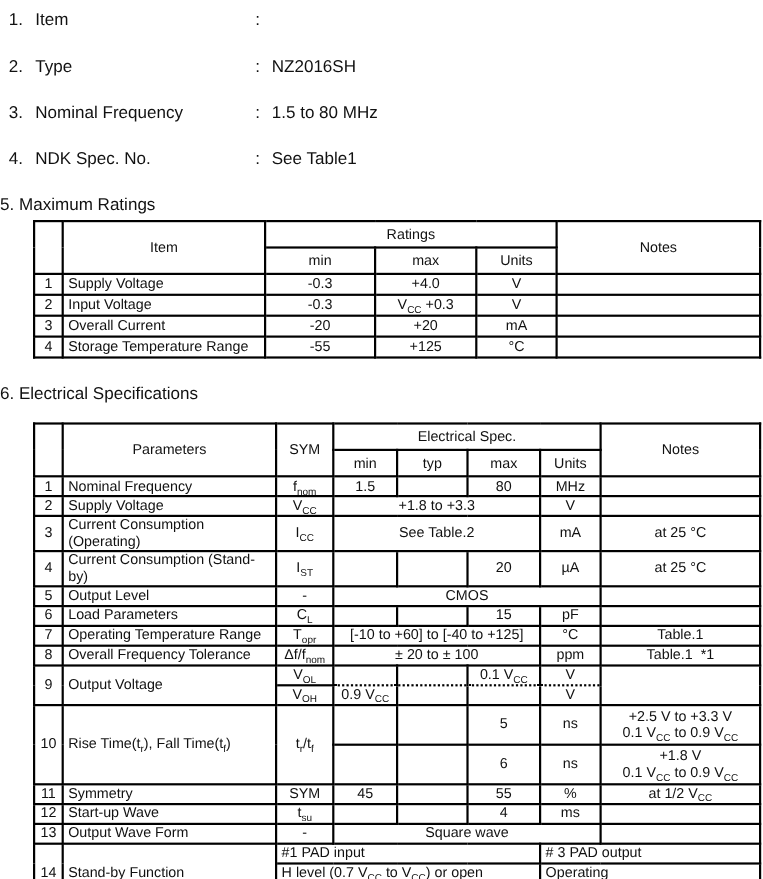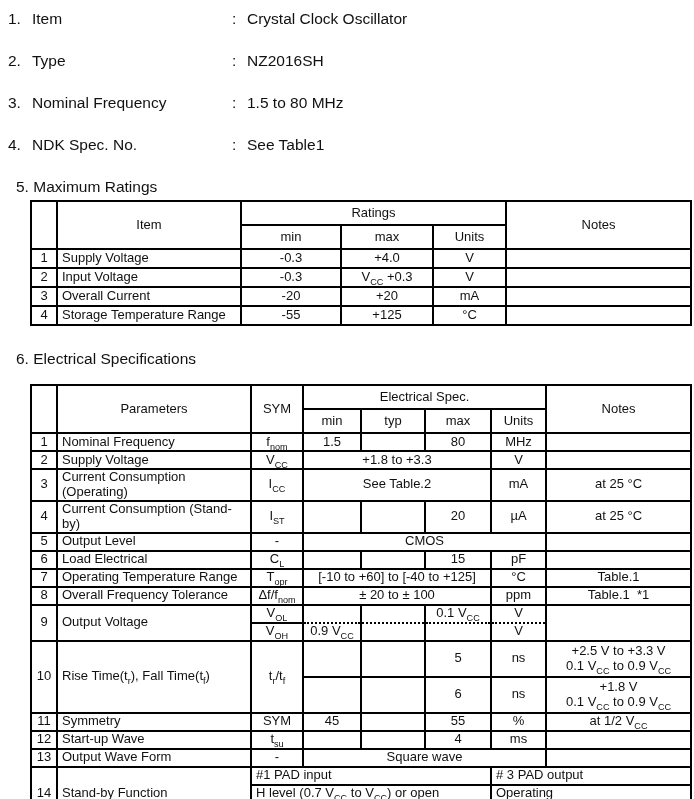--- a/index.html
+++ b/index.html
@@ -14,21 +14,21 @@
   .page { position: relative; width: 694px; height: 799px; padding: 10px 0 0 0; }
 
   
   .top-list { padding-left: 8px; }
   .top-item { display: flex; height: 18px; margin-bottom: 24px; font-size: 15.5px; line-height: 18px; }
   .top-item .num   { width: 24px; }
   .top-item .label { width: 200px; }
   .top-item .sep   { width: 15px; }
 
   
-  .sec-title { font-size: 15.5px; line-height: 18px; padding-left: 16px; }
+  .sec-title { font-size: 15.5px; line-height: 18px; padding-left: 0; }
   .sec-title.t5 { margin-top: 16px; margin-bottom: 4px; }
   .sec-title.t6 { margin-top: 24px; margin-bottom: 16px; }
 
   
   table { border-collapse: collapse; table-layout: fixed; margin-left: 30px; width: 660px; }
   th, td {
     border: 2px solid #000;
     font-size: 13px;
     font-weight: normal;
     text-align: center;
@@ -49,21 +49,20 @@
 </head>
 <body>
 
 <div class="page">
 
   <div class="top-list">
     <div class="top-item">
       <span class="num">1.</span>
       <span class="label">Item</span>
       <span class="sep">:</span>
-      <span class="value">Crystal Clock Oscillator</span>
     </div>
     <div class="top-item">
       <span class="num">2.</span>
       <span class="label">Type</span>
       <span class="sep">:</span>
       <span class="value">NZ2016SH</span>
     </div>
     <div class="top-item">
       <span class="num">3.</span>
       <span class="label">Nominal Frequency</span>
@@ -200,21 +199,21 @@
     </tr>
     <tr class="rh">
       <td>5</td>
       <td class="left">Output Level</td>
       <td>-</td>
       <td colspan="4">CMOS</td>
       <td></td>
     </tr>
     <tr class="rh">
       <td>6</td>
-      <td class="left">Load Electrical</td>
+      <td class="left">Load Parameters</td>
       <td>C<sub>L</sub></td>
       <td></td>
       <td></td>
       <td>15</td>
       <td>pF</td>
       <td></td>
     </tr>
     <tr class="rh">
       <td>7</td>
       <td class="left">Operating Temperature Range</td>

